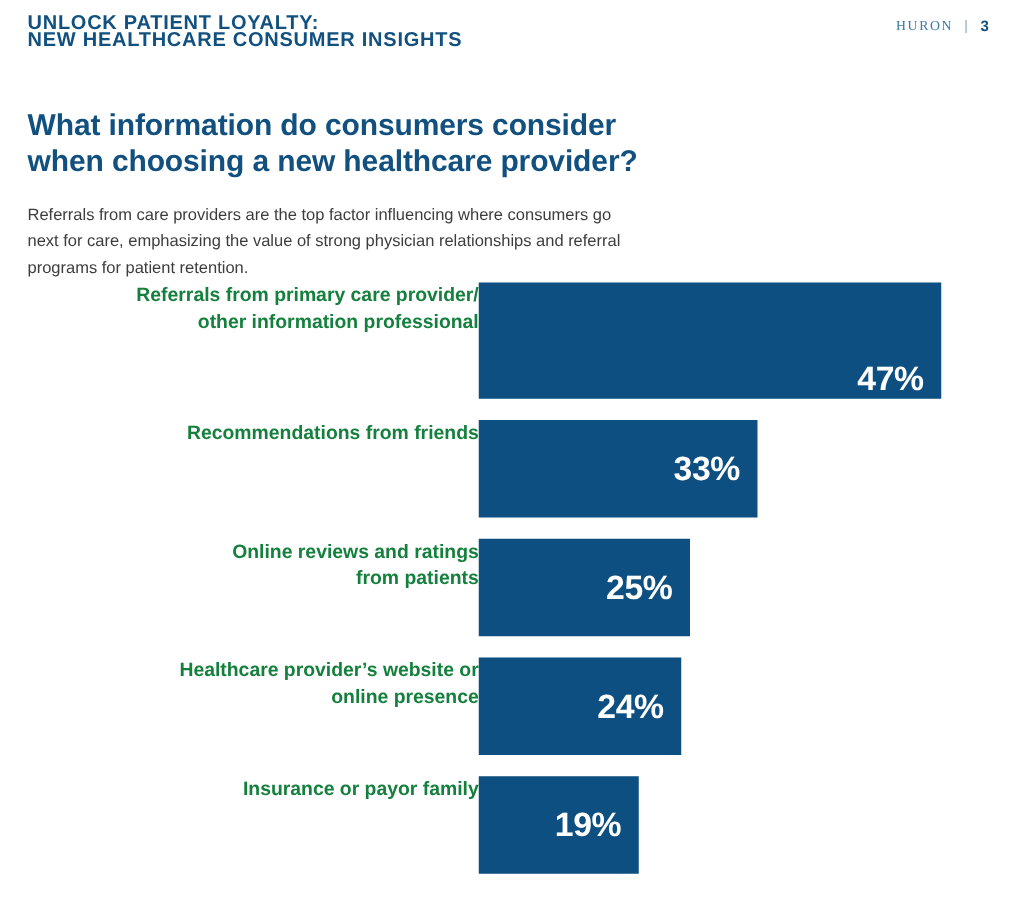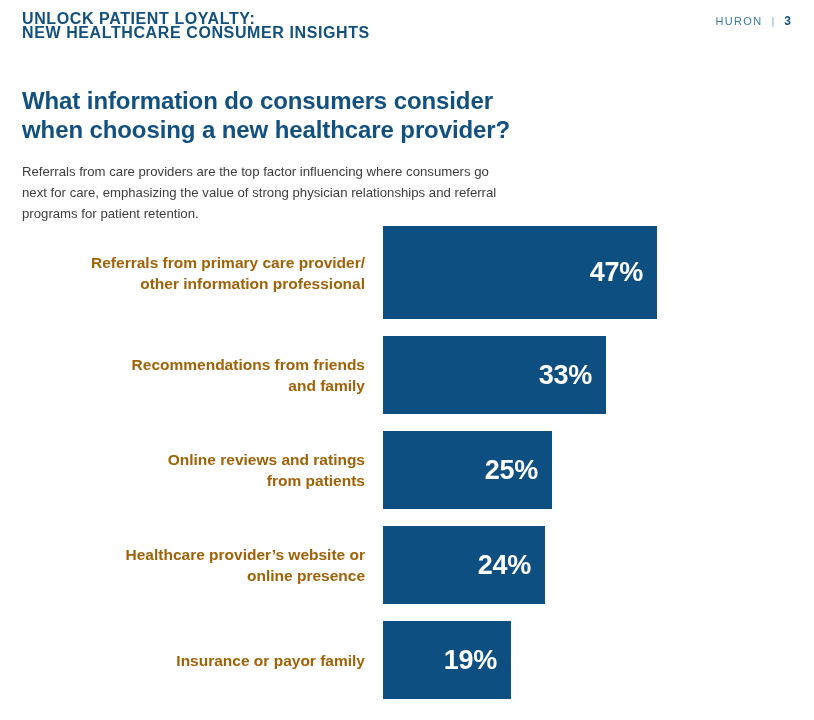--- a/index.html
+++ b/index.html
@@ -49,20 +49,21 @@
     gap: 9px;
     font-size: 11px;
     letter-spacing: 1px;
     font-weight: bold;
     color: #2a6c9c;
   }
   .header-right .brand {
     color: #3a7ba5;
     font-weight: normal;
     letter-spacing: 1.3px;
+    font-family: Liberation Serif, serif;
   }
   .header-right .divider {
     color: #7fa9c6;
     font-weight: normal;
   }
   .header-right .page-number {
     color: #11507f;
     font-weight: bold;
     font-size: 12px;
   }
@@ -98,30 +99,29 @@
     left: 0;
     width: 814px;
   }
   .bar-row {
     display: flex;
     align-items: stretch;
     margin-bottom: 17px;
   }
   .bar-label {
     width: 383px;
-    padding-right: 18px;
     box-sizing: border-box;
     text-align: right;
     font-size: 15.5px;
     font-weight: bold;
     line-height: 21px;
-    color: #a16207;
+    color: #15803d;
     display: flex;
     flex-direction: column;
-    justify-content: center;
+    justify-content: flex-start;
   }
   .bar-track {
     flex: 1;
     position: relative;
   }
   .bar {
     background: #0d4f80;
     height: 100%;
     display: flex;
     align-items: center;
@@ -161,30 +161,29 @@
   <p class="description">Referrals from care providers are the top factor influencing where consumers go next for care, emphasizing the value of strong physician relationships and referral programs for patient retention.</p>
 
   <div class="chart">
 
     <div class="bar-row" style="height:93px;">
       <div class="bar-label">
         <span>Referrals from primary care provider/</span>
         <span>other information professional</span>
       </div>
       <div class="bar-track">
-        <div class="bar" style="width:274px;">
+        <div class="bar" style="width:370px;align-items:flex-end;">
           <span class="bar-value">47%</span>
         </div>
       </div>
     </div>
 
     <div class="bar-row" style="height:78px;">
       <div class="bar-label">
         <span>Recommendations from friends</span>
-        <span>and family</span>
       </div>
       <div class="bar-track">
         <div class="bar" style="width:223px;">
           <span class="bar-value">33%</span>
         </div>
       </div>
     </div>
 
     <div class="bar-row" style="height:78px;">
       <div class="bar-label">

